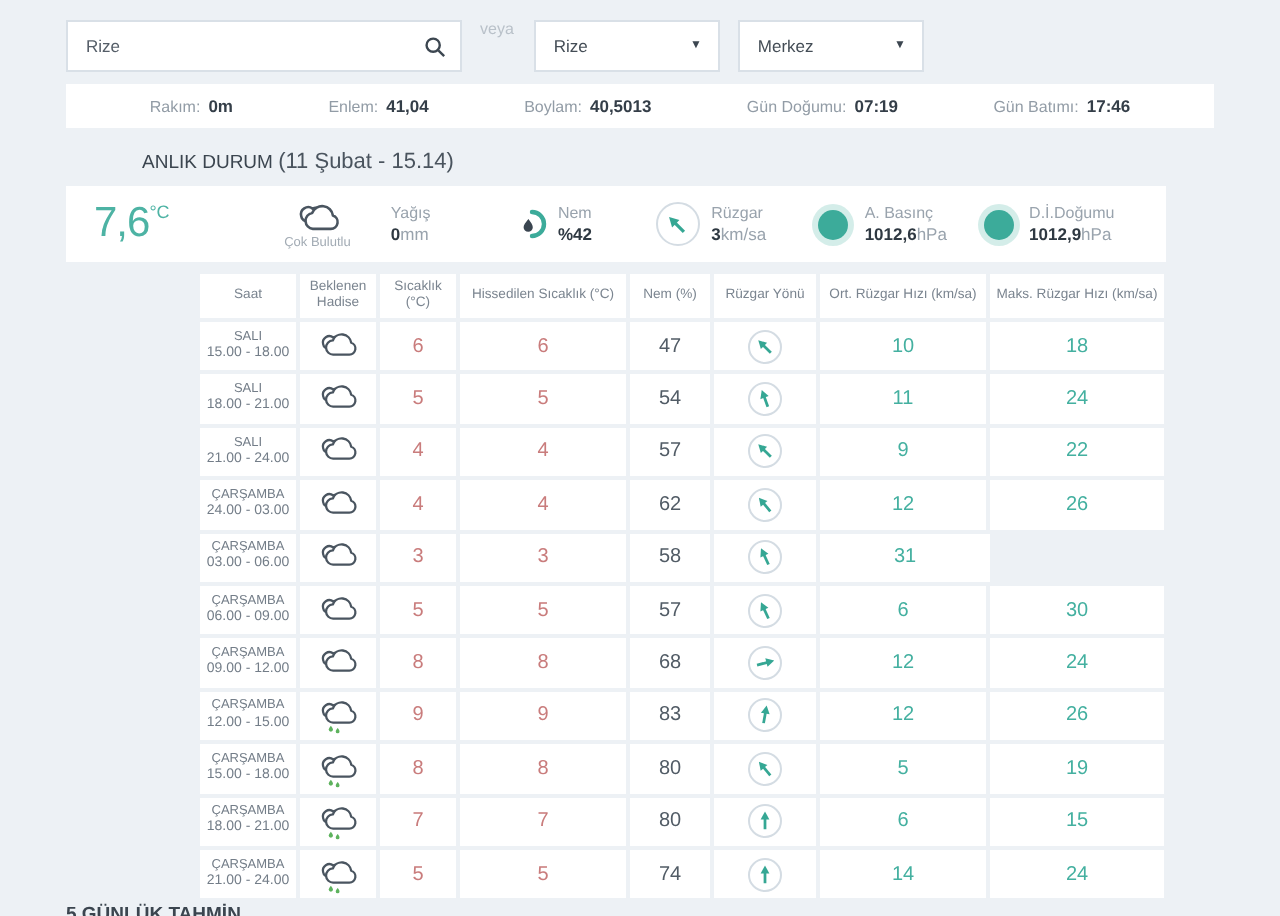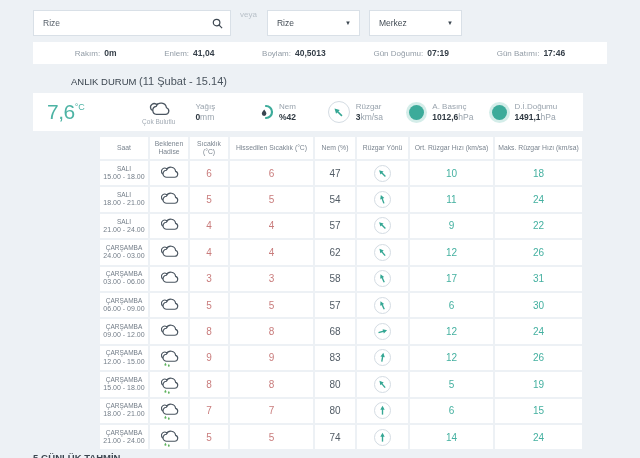--- a/index.html
+++ b/index.html
@@ -200,21 +200,21 @@
       <div class="two-line">
         <span class="lab">A. Basınç</span>
         <span class="val"><span>1012,6</span><span class="unit">hPa</span></span>
       </div>
     </div>
 
     <div class="cur-block" style="width:90px;">
       <span class="press-dot"></span>
       <div class="two-line">
         <span class="lab">D.İ.Doğumu</span>
-        <span class="val"><span>1491,1</span><span class="unit">hPa</span></span>
+        <span class="val"><span>1012,9</span><span class="unit">hPa</span></span>
       </div>
     </div>
   </div>
 
 
   <div class="table-wrap">
     <div class="trow thead">
       <div>Saat</div>
       <div>Beklenen Hadise</div>
       <div>Sıcaklık (°C)</div>
@@ -384,21 +384,20 @@
     <div class="num red">3</div>
     <div class="num dark">58</div>
     <div>
       <span class="wind-circle-sm">
         <svg width="11" height="11" viewBox="0 0 12 12" class="wind-arrow" style="transform: rotate(-25deg);">
           <line x1="6" y1="10.5" x2="6" y2="4" stroke="#35a794" stroke-width="1.5"></line>
           <polygon points="6,0.8 3.6,5.2 8.4,5.2" fill="#35a794"></polygon>
         </svg>
       </span>
     </div>
-    <div class="num teal">17</div>
     <div class="num teal">31</div>
   </div>
 
   <div class="trow tbody">
     <div class="saat-cell">
       <span class="saat-day">ÇARŞAMBA</span>
       <span class="saat-time">06.00 - 09.00</span>
     </div>
     <div>
       <span class="wicon cloudy">

